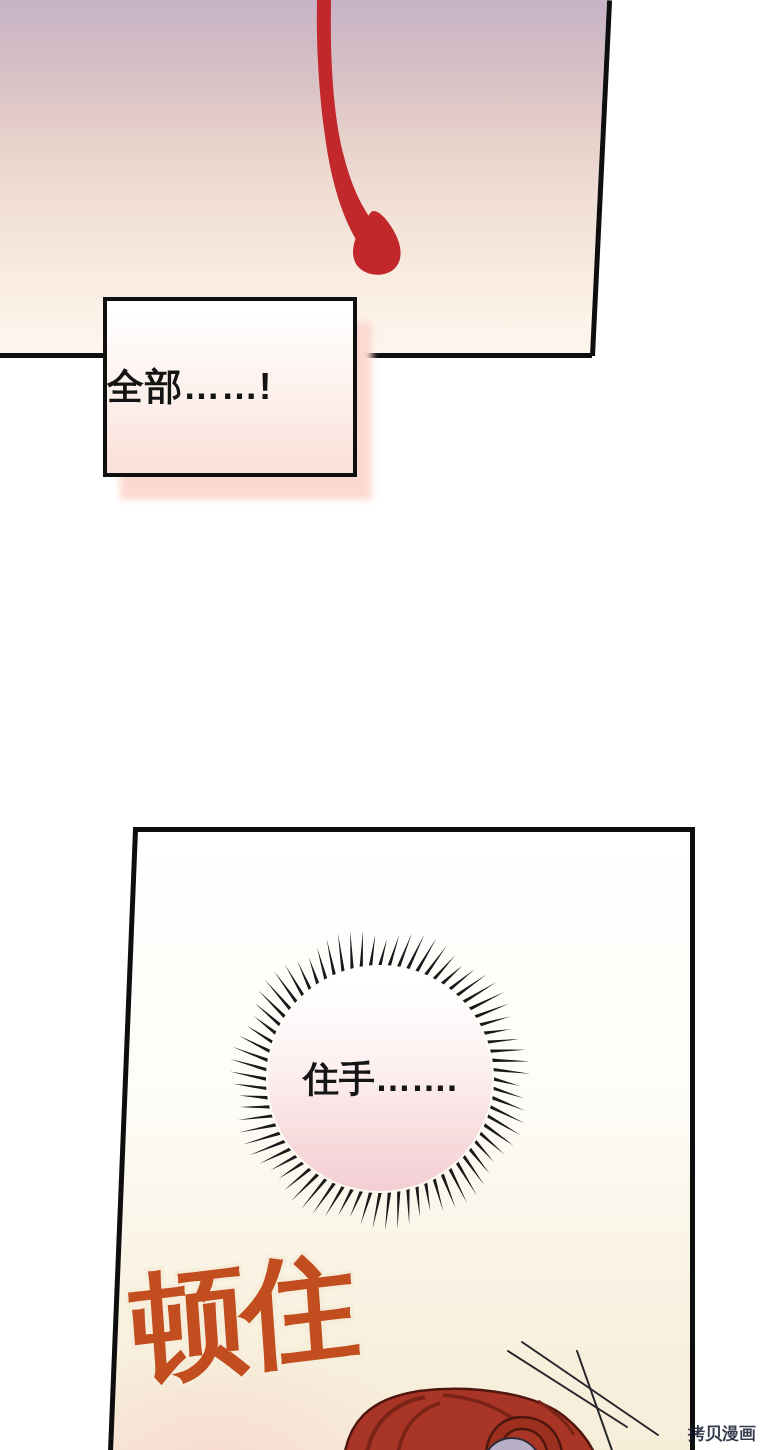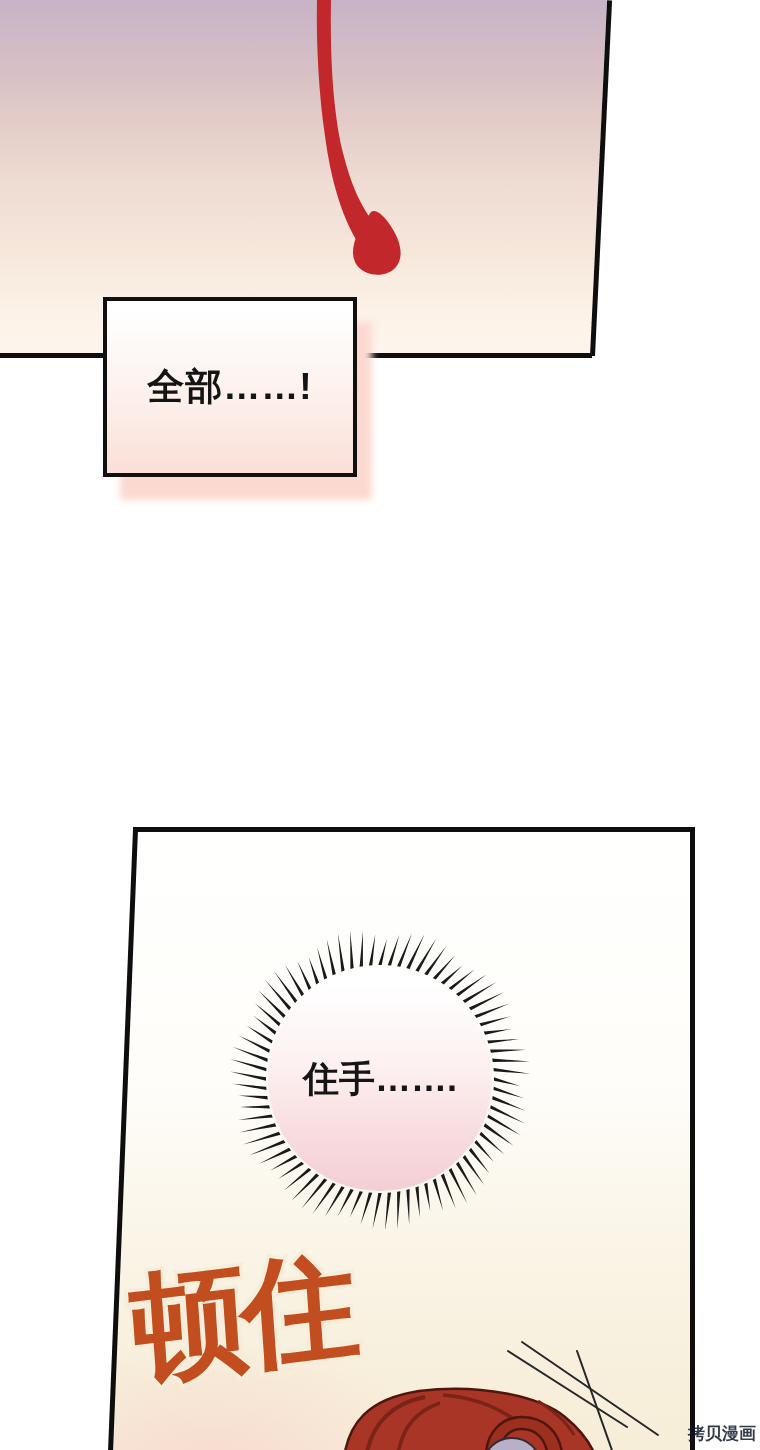--- a/index.html
+++ b/index.html
@@ -18,21 +18,21 @@
   .tp-border-bottom{left:0;top:353px;width:592px;height:5px;background:#0e0e0e;}
   .tp-border-right{left:590px;top:0;width:5px;height:356px;background:#0e0e0e;
     transform-origin:50% 100%;transform:rotate(2.75deg);}
 
   
   .speech-box{
     left:103px;top:297px;width:246px;height:172px;
     border:4px solid #101010;
     background:linear-gradient(180deg,#ffffff 4%,#fdf2ee 50%,#fbdfd8 100%);
     box-shadow:16px 24px 7px -1px #fcd9d0;
-    display:flex;align-items:center;justify-content:center;
+    display:flex;align-items:center;justify-content:flex-start;
     z-index:5;
   }
   .speech-text{font-size:37px;font-weight:600;color:#141414;letter-spacing:1px;white-space:nowrap;}
 
   
   .bp-clip{
     left:108px;top:833px;width:586px;height:623px;
     clip-path:polygon(25px 0,586px 0,586px 623px,0 623px);
     background:
       radial-gradient(ellipse 55% 30% at 18% 102%,rgba(248,212,202,0.75),rgba(248,212,202,0) 70%),

